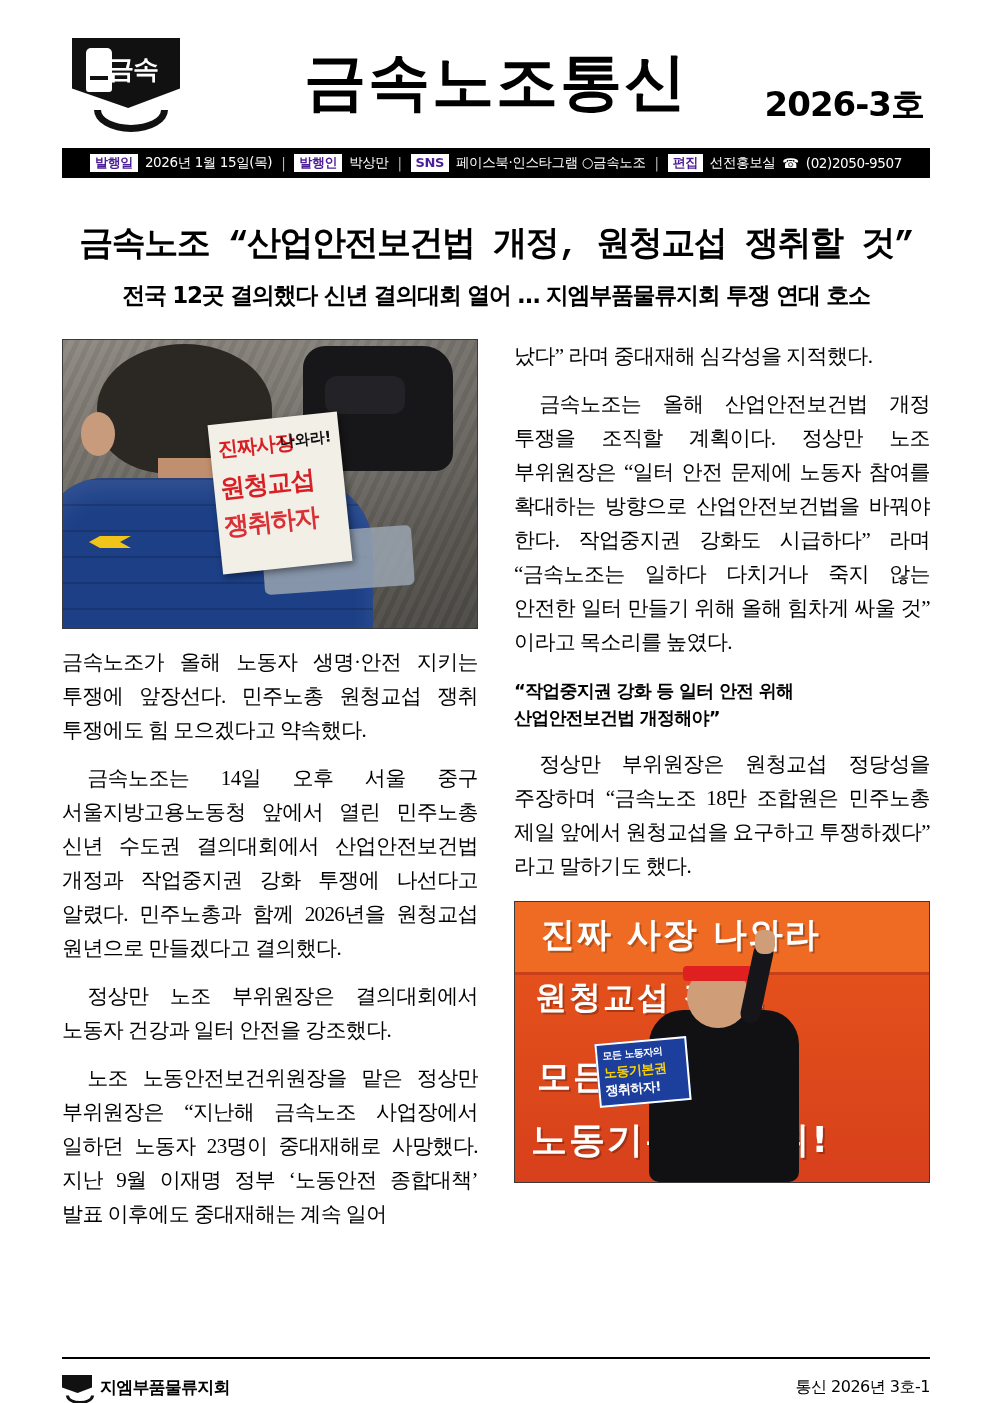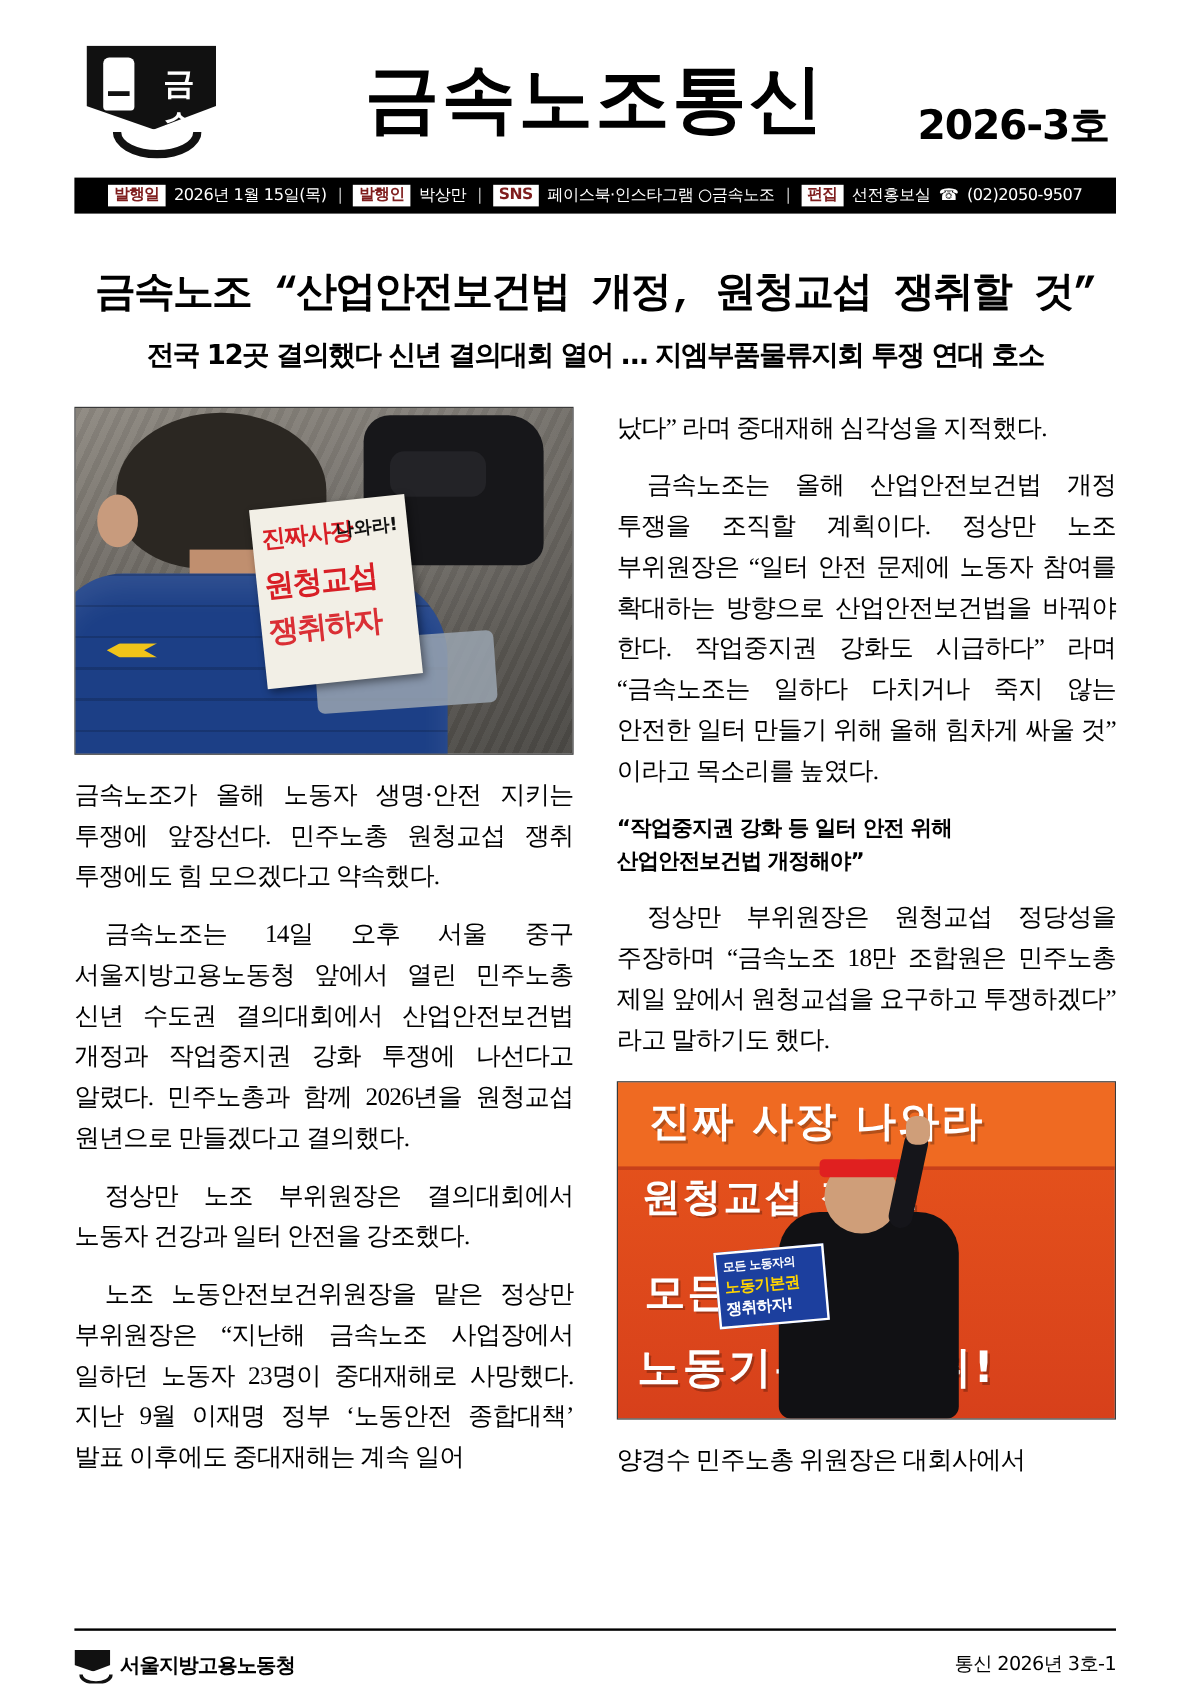--- a/index.html
+++ b/index.html
@@ -57,21 +57,21 @@
     content: "";
     position: absolute;
     left: 4px;
     top: 28px;
     width: 18px;
     height: 4px;
     background: #111;
   }
   .logo-text {
     position: absolute;
-    left: 64px;
+    left: 36px;
     top: 14px;
     color: #ffffff;
     font-size: 26px;
     font-weight: bold;
     letter-spacing: -1px;
     font-family: "DejaVu Sans", sans-serif;
   }
   .logo-gear {
     position: absolute;
     left: 22px;
@@ -113,21 +113,21 @@
     align-items: center;
     justify-content: center;
     gap: 7px;
     font-size: 13.5px;
     font-family: "DejaVu Sans", sans-serif;
     letter-spacing: -0.4px;
     white-space: nowrap;
   }
   .infobar .tag {
     background: #ffffff;
-    color: #7f1d1d;
+    color: #4c1d95;
     font-weight: bold;
     padding: 2px 5px;
     font-size: 13px;
     line-height: 1.15;
   }
   .infobar .sep {
     color: #bbbbbb;
     padding: 0 2px;
   }
 
@@ -609,28 +609,27 @@
           <div class="p2-arm"></div>
           <div class="p2-hand"></div>
           <div class="p2-placard">
             <span class="l1">모든 노동자의</span>
             <span class="l2">노동기본권</span>
             <span class="l3">쟁취하자!</span>
           </div>
         </div>
       </div>
 
-      <p class="body first">양경수 민주노총 위원장은 대회사에서</p>
     </div>
   </div>
 
   <div class="footer">
     <div class="footer-left">
       <div class="footer-logo">
         <div class="fl-flag"></div>
         <div class="fl-gear"></div>
       </div>
-      <div class="footer-org">서울지방고용노동청</div>
+      <div class="footer-org">지엠부품물류지회</div>
     </div>
     <div class="footer-page">통신 2026년 3호-1</div>
   </div>
 
 </div>
 
 </body></html>

